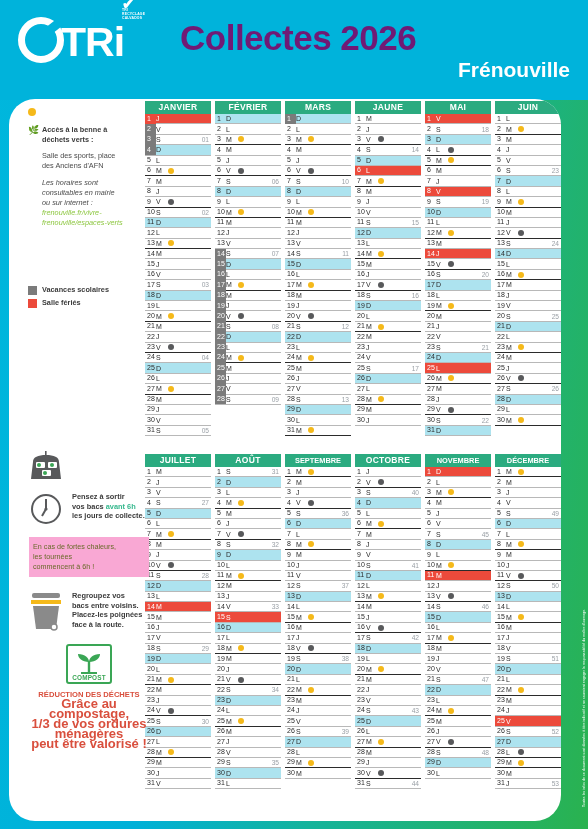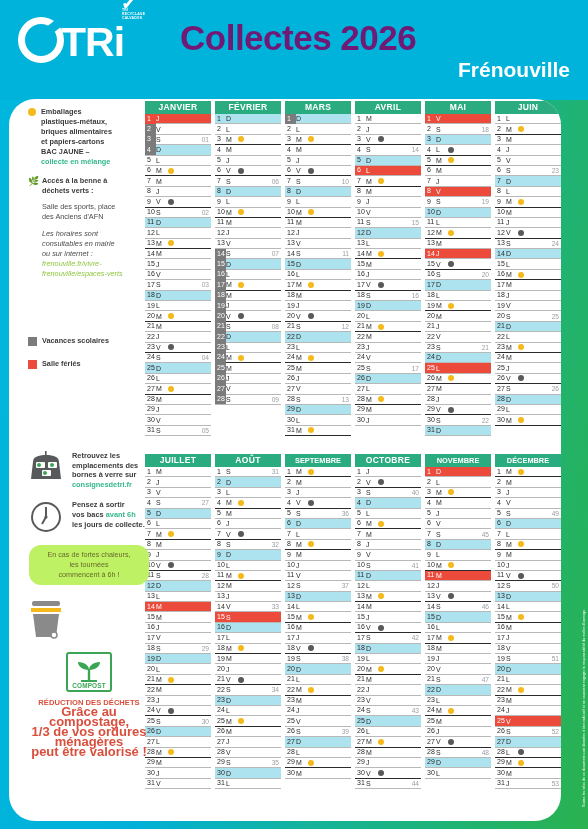--- a/index.html
+++ b/index.html
@@ -110,22 +110,22 @@
   .holi{ background:#ec4a3b; }
   .holi .dnum, .holi .dlet{ color:#fff; }
   .holi.vac .dnum{ background:#ec4a3b; }
   
   #info{ position:absolute; left:18px; top:352px; width:124px; }
   .info-row{ display:flex; gap:7px; margin-bottom:11px; align-items:flex-start;}
   .info-txt{ font-size:7.4px; line-height:9.6px; font-weight:bold; color:#3b3b3b;}
   .tx-green{ color:#36b88e; }
   .ic{ flex:none; }
   .yellow-note{
-    background:#bef264; color:#6a6a2a; font-size:7.2px; line-height:10px;
-    text-align:center; padding:5px 4px; width:120px; margin:0 0 14px 2px;border-radius:12px;
+    background:#f9a8d4; color:#6a6a2a; font-size:7.2px; line-height:10px;
+    text-align:left; padding:5px 4px; width:120px; margin:0 0 14px 2px;
   }
   #compost-wrap{ text-align:center; margin-top:6px;}
   .compost-box{
     width:46px;height:40px;border:2px solid #3aa655;border-radius:3px;
     margin:0 auto; position:relative;
   }
   .compost-box .lbl{
     position:absolute;bottom:1px;left:0;right:0;text-align:center;
     font-size:6.4px;font-weight:bold;color:#3aa655;letter-spacing:.2px;
   }
@@ -157,28 +157,20 @@
   <div id="commune">Frénouville</div>
 </div>
 
 <div id="card">
 
   <div id="legend">
 
 
     <div class="lg-row">
       <div class="bullet b-yellow"></div>
-      <div>
-        <div class="lg-strong">Emballages</div>
-        <div class="lg-strong">plastiques-métaux,</div>
-        <div class="lg-strong">briques alimentaires</div>
-        <div class="lg-strong">et papiers-cartons</div>
-        <div class="lg-strong">BAC JAUNE –</div>
-        <div class="lg-green">collecte en mélange</div>
-      </div>
     </div>
 
     <div class="lg-row">
       <div class="leaf">🌿</div>
       <div>
         <div class="lg-strong">Accès à la benne à</div>
         <div class="lg-strong">déchets verts :</div>
         <div style="height:6px"></div>
         <div class="lg-plain">Salle des sports, place</div>
         <div class="lg-plain">des Anciens d'AFN</div>
@@ -186,21 +178,21 @@
         <div class="lg-ital">Les horaires sont</div>
         <div class="lg-ital">consultables en mairie</div>
         <div class="lg-ital">ou sur internet :</div>
         <div class="lg-link">frenouville.fr/vivre-</div>
         <div class="lg-link">frenouville/espaces-verts</div>
       </div>
     </div>
 
     <div style="height:48px"></div>
 
-    <div class="lg-row" style="margin-bottom:13px">
+    <div class="lg-row" style="margin-bottom:3px">
       <div class="sq sq-grey"></div>
       <div class="lg-strong">Vacances scolaires</div>
     </div>
     <div class="lg-row">
       <div class="sq sq-red"></div>
       <div class="lg-strong">Salle fériés</div>
     </div>
   </div>
 
   <div id="calendar-root" class="cal-block">
@@ -599,21 +591,21 @@
           <span class="dnum">30</span>
           <span class="dlet">L</span>
         </div>
         <div class="day">
           <span class="dnum">31</span>
           <span class="dlet">M</span>
           <span class="dot dot-y"></span>
         </div>
       </div>
       <div class="month" style="left: 346px; top: 2px;">
-        <div class="m-head">AVRIL</div>
+        <div class="m-head">JAUNE</div>
         <div class="day thin">
           <span class="dnum">1</span>
           <span class="dlet">M</span>
         </div>
         <div class="day thin">
           <span class="dnum">2</span>
           <span class="dlet">J</span>
         </div>
         <div class="day">
           <span class="dnum">3</span>
@@ -1838,26 +1830,20 @@
       <svg class="ic" width="38" height="30" viewBox="0 0 38 30">
         <path d="M6 11 C6 6 11 4 19 4 C27 4 32 6 32 11 L34 28 L4 28 Z" fill="#58595b"></path>
         <rect x="9" y="11" width="9" height="6" rx="1" fill="#fff"></rect>
         <rect x="21" y="11" width="9" height="6" rx="1" fill="#fff"></rect>
         <rect x="15" y="19" width="9" height="6" rx="1" fill="#fff"></rect>
         <circle cx="12" cy="14" r="2" fill="#3aa655"></circle>
           <circle cx="25" cy="14" r="2" fill="#3aa655"></circle>
         <circle cx="18" cy="22" r="2" fill="#3aa655"></circle>
         <rect x="18" y="0" width="1.6" height="5" fill="#58595b"></rect>
       </svg>
-      <div class="info-txt">
-        <span>Retrouvez les </span><br>
-        <span>emplacements des </span><br>
-        <span>bornes à verre sur </span><br>
-        <span class="tx-green">consignesdetri.fr</span>
-      </div>
     </div>
 
     <div class="info-row">
       <svg class="ic" width="38" height="34" viewBox="0 0 38 34">
         <circle cx="19" cy="17" r="14" fill="none" stroke="#58595b" stroke-width="2"></circle>
         <line x1="19" y1="17" x2="19" y2="7" stroke="#58595b" stroke-width="2"></line>
         <line x1="19" y1="17" x2="15" y2="24" stroke="#58595b" stroke-width="2"></line>
         <circle cx="19" cy="17" r="1.6" fill="#58595b"></circle>
       </svg>
       <div class="info-txt">
@@ -1873,20 +1859,26 @@
       <div>commencent à 6h !</div>
     </div>
 
     <div class="info-row">
       <svg class="ic" width="38" height="42" viewBox="0 0 38 42">
         <rect x="5" y="2" width="28" height="5" rx="2" fill="#8a8a8a"></rect>
         <rect x="4" y="9" width="30" height="4" fill="#f5b91a"></rect>
         <path d="M6 15 L32 15 L29 38 L9 38 Z" fill="#8a8a8a"></path>
         <circle cx="27" cy="36" r="3" fill="#fff" stroke="#8a8a8a" stroke-width="1.5"></circle>
       </svg>
+      <div class="info-txt">
+        <span>Regroupez vos</span><br>
+        <span>bacs entre voisins.</span><br>
+        <span>Placez-les poignées</span><br>
+        <span>face à la route.</span>
+      </div>
     </div>
 
     <div id="compost-wrap">
       <div class="compost-box">
         <svg width="34" height="26" viewBox="0 0 34 26" style="margin-top:3px">
           <path d="M17 24 L17 12" stroke="#3aa655" stroke-width="2.4"></path>
           <path d="M17 13 C10 13 6 9 6 5 C13 5 17 9 17 13 Z" fill="#3aa655"></path>
           <path d="M17 13 C24 13 28 9 28 5 C21 5 17 9 17 13 Z" fill="#3aa655"></path>
           <rect x="9" y="23" width="16" height="2" fill="#3aa655"></rect>
         </svg>

